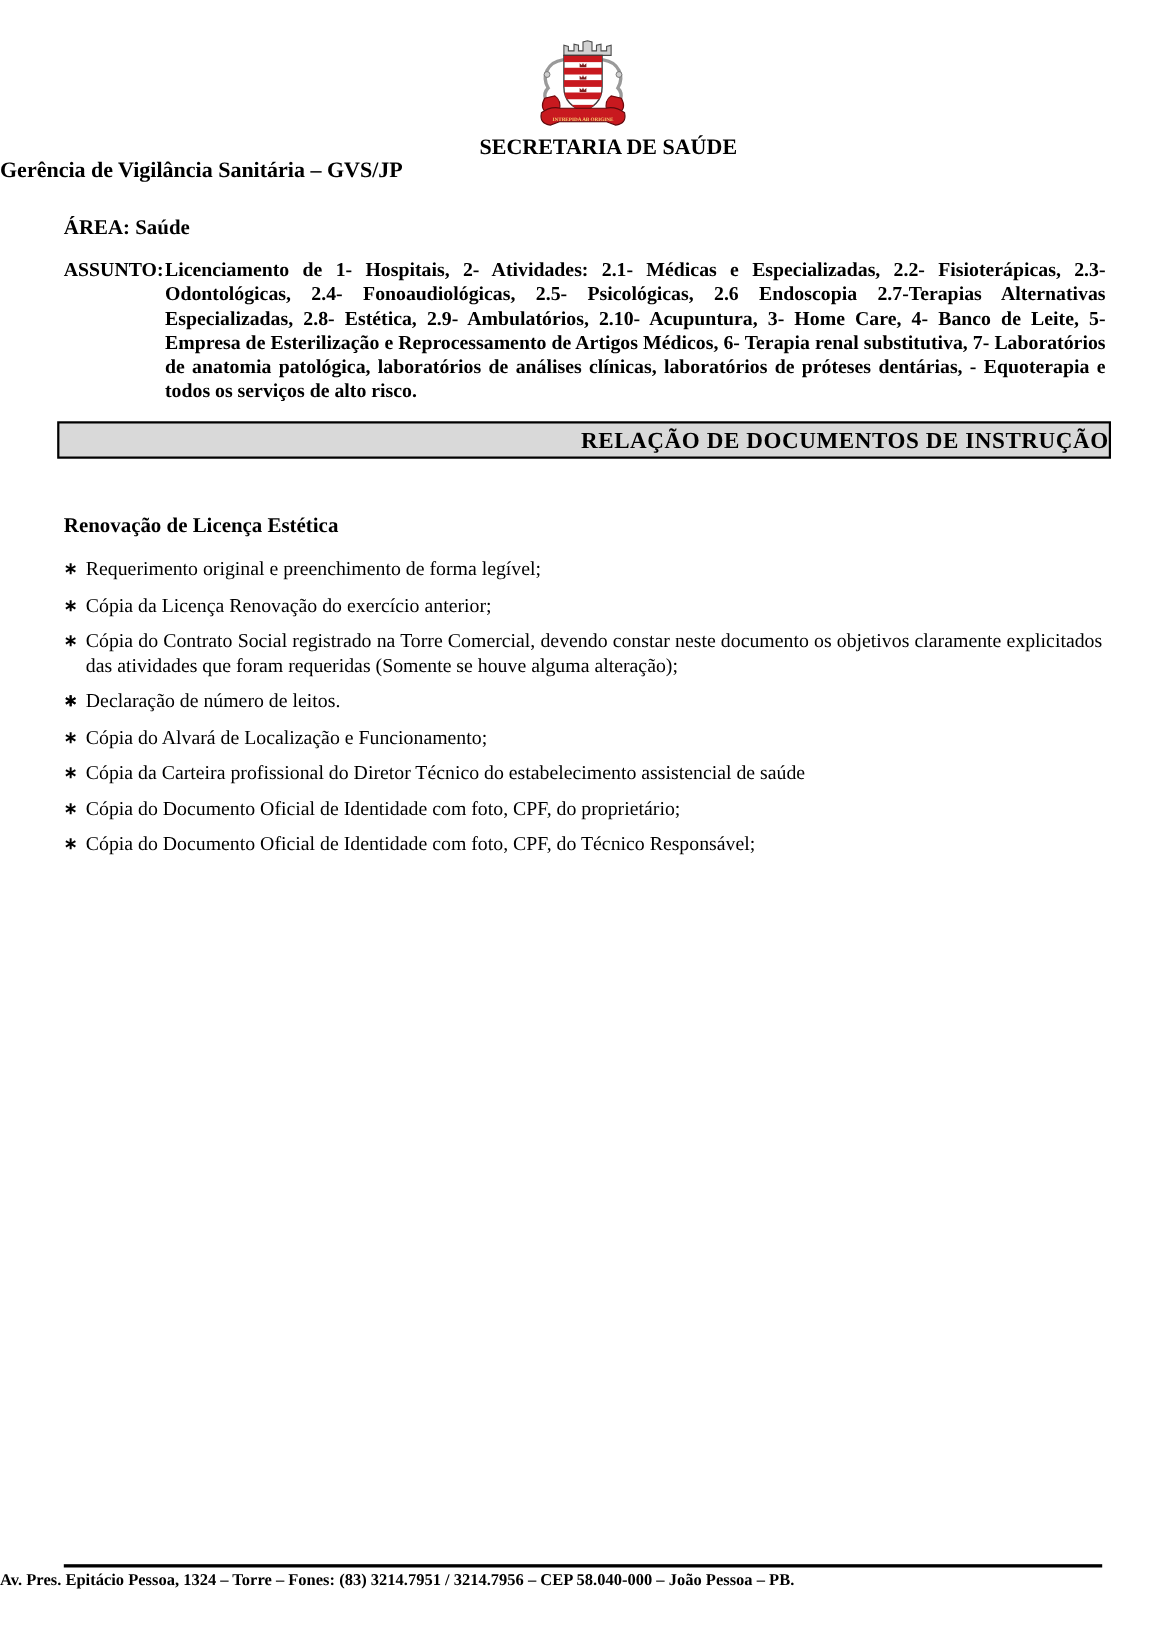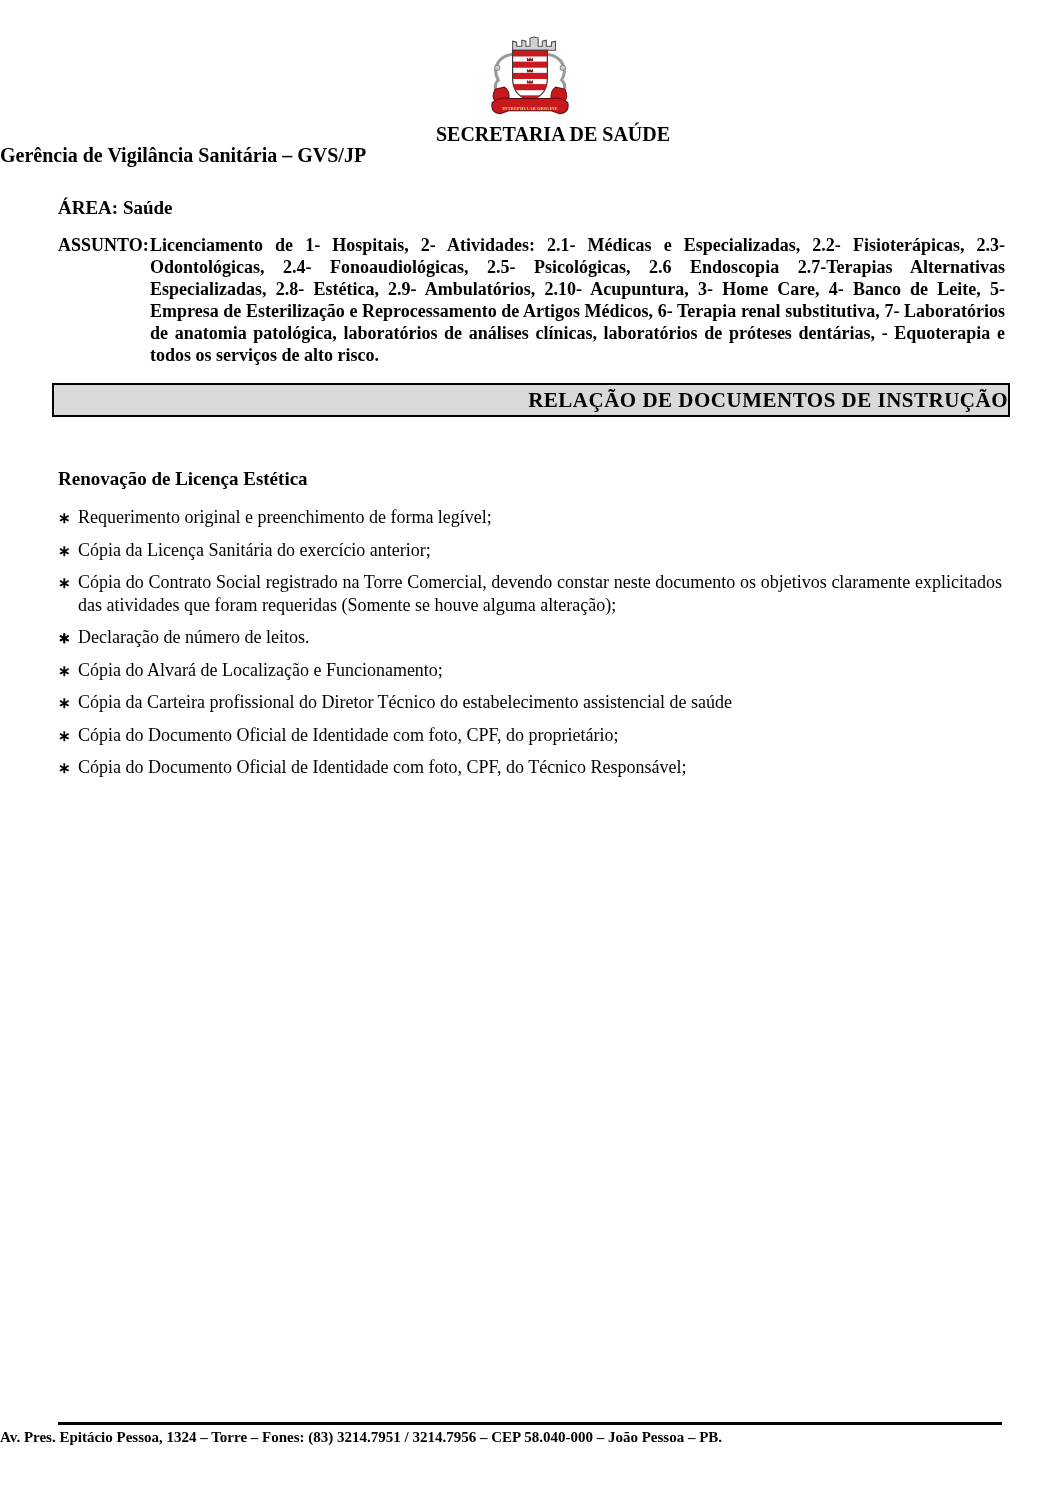--- a/index.html
+++ b/index.html
@@ -112,21 +112,21 @@
   <div class="area-line"><span>ÁREA:</span> <span>Saúde</span></div>
 
   <p class="assunto"><span class="lbl">ASSUNTO:</span><span>Licenciamento de 1- Hospitais, 2- Atividades: 2.1- Médicas e Especializadas, 2.2- Fisioterápicas, 2.3- Odontológicas, 2.4- Fonoaudiológicas, 2.5- Psicológicas, 2.6 Endoscopia 2.7-Terapias Alternativas Especializadas, 2.8- Estética, 2.9- Ambulatórios, 2.10- Acupuntura, 3- Home Care, 4- Banco de Leite, 5- Empresa de Esterilização e Reprocessamento de Artigos Médicos, 6- Terapia renal substitutiva, 7- Laboratórios de anatomia patológica, laboratórios de análises clínicas, laboratórios de próteses dentárias, - Equoterapia e todos os serviços de alto risco.</span></p>
 
   <div class="banner">RELAÇÃO DE DOCUMENTOS DE INSTRUÇÃO</div>
 
   <div class="section-heading">Renovação de Licença Estética</div>
 
   <ul class="doc-list">
     <li><span class="blt">∗</span><span>Requerimento original e preenchimento de forma legível;</span></li>
-    <li><span class="blt">∗</span><span>Cópia da Licença Sanitária do exercício anterior;</span></li>
+    <li><span class="blt">∗</span><span>Cópia da Licença Renovação do exercício anterior;</span></li>
     <li><span class="blt">∗</span><span>Cópia do Contrato Social registrado na Torre Comercial, devendo constar neste documento os objetivos claramente explicitados das atividades que foram requeridas (Somente se houve alguma alteração);</span></li>
     <li><span class="blt">∗</span></li>
     <li><span class="blt">∗</span><span>Declaração de número de leitos.</span></li>
     <li><span class="blt">∗</span><span>Cópia do Alvará de Localização e Funcionamento;</span></li>
     <li><span class="blt">∗</span><span>Cópia da Carteira profissional do Diretor Técnico do estabelecimento assistencial de saúde</span></li>
     <li><span class="blt">∗</span><span>Cópia do Documento Oficial de Identidade com foto,  CPF,  do proprietário;</span></li>
     <li><span class="blt">∗</span><span>Cópia do Documento Oficial de Identidade com foto, CPF,  do Técnico Responsável;</span></li>
   </ul>
 
   <div class="footer-rule"></div>

